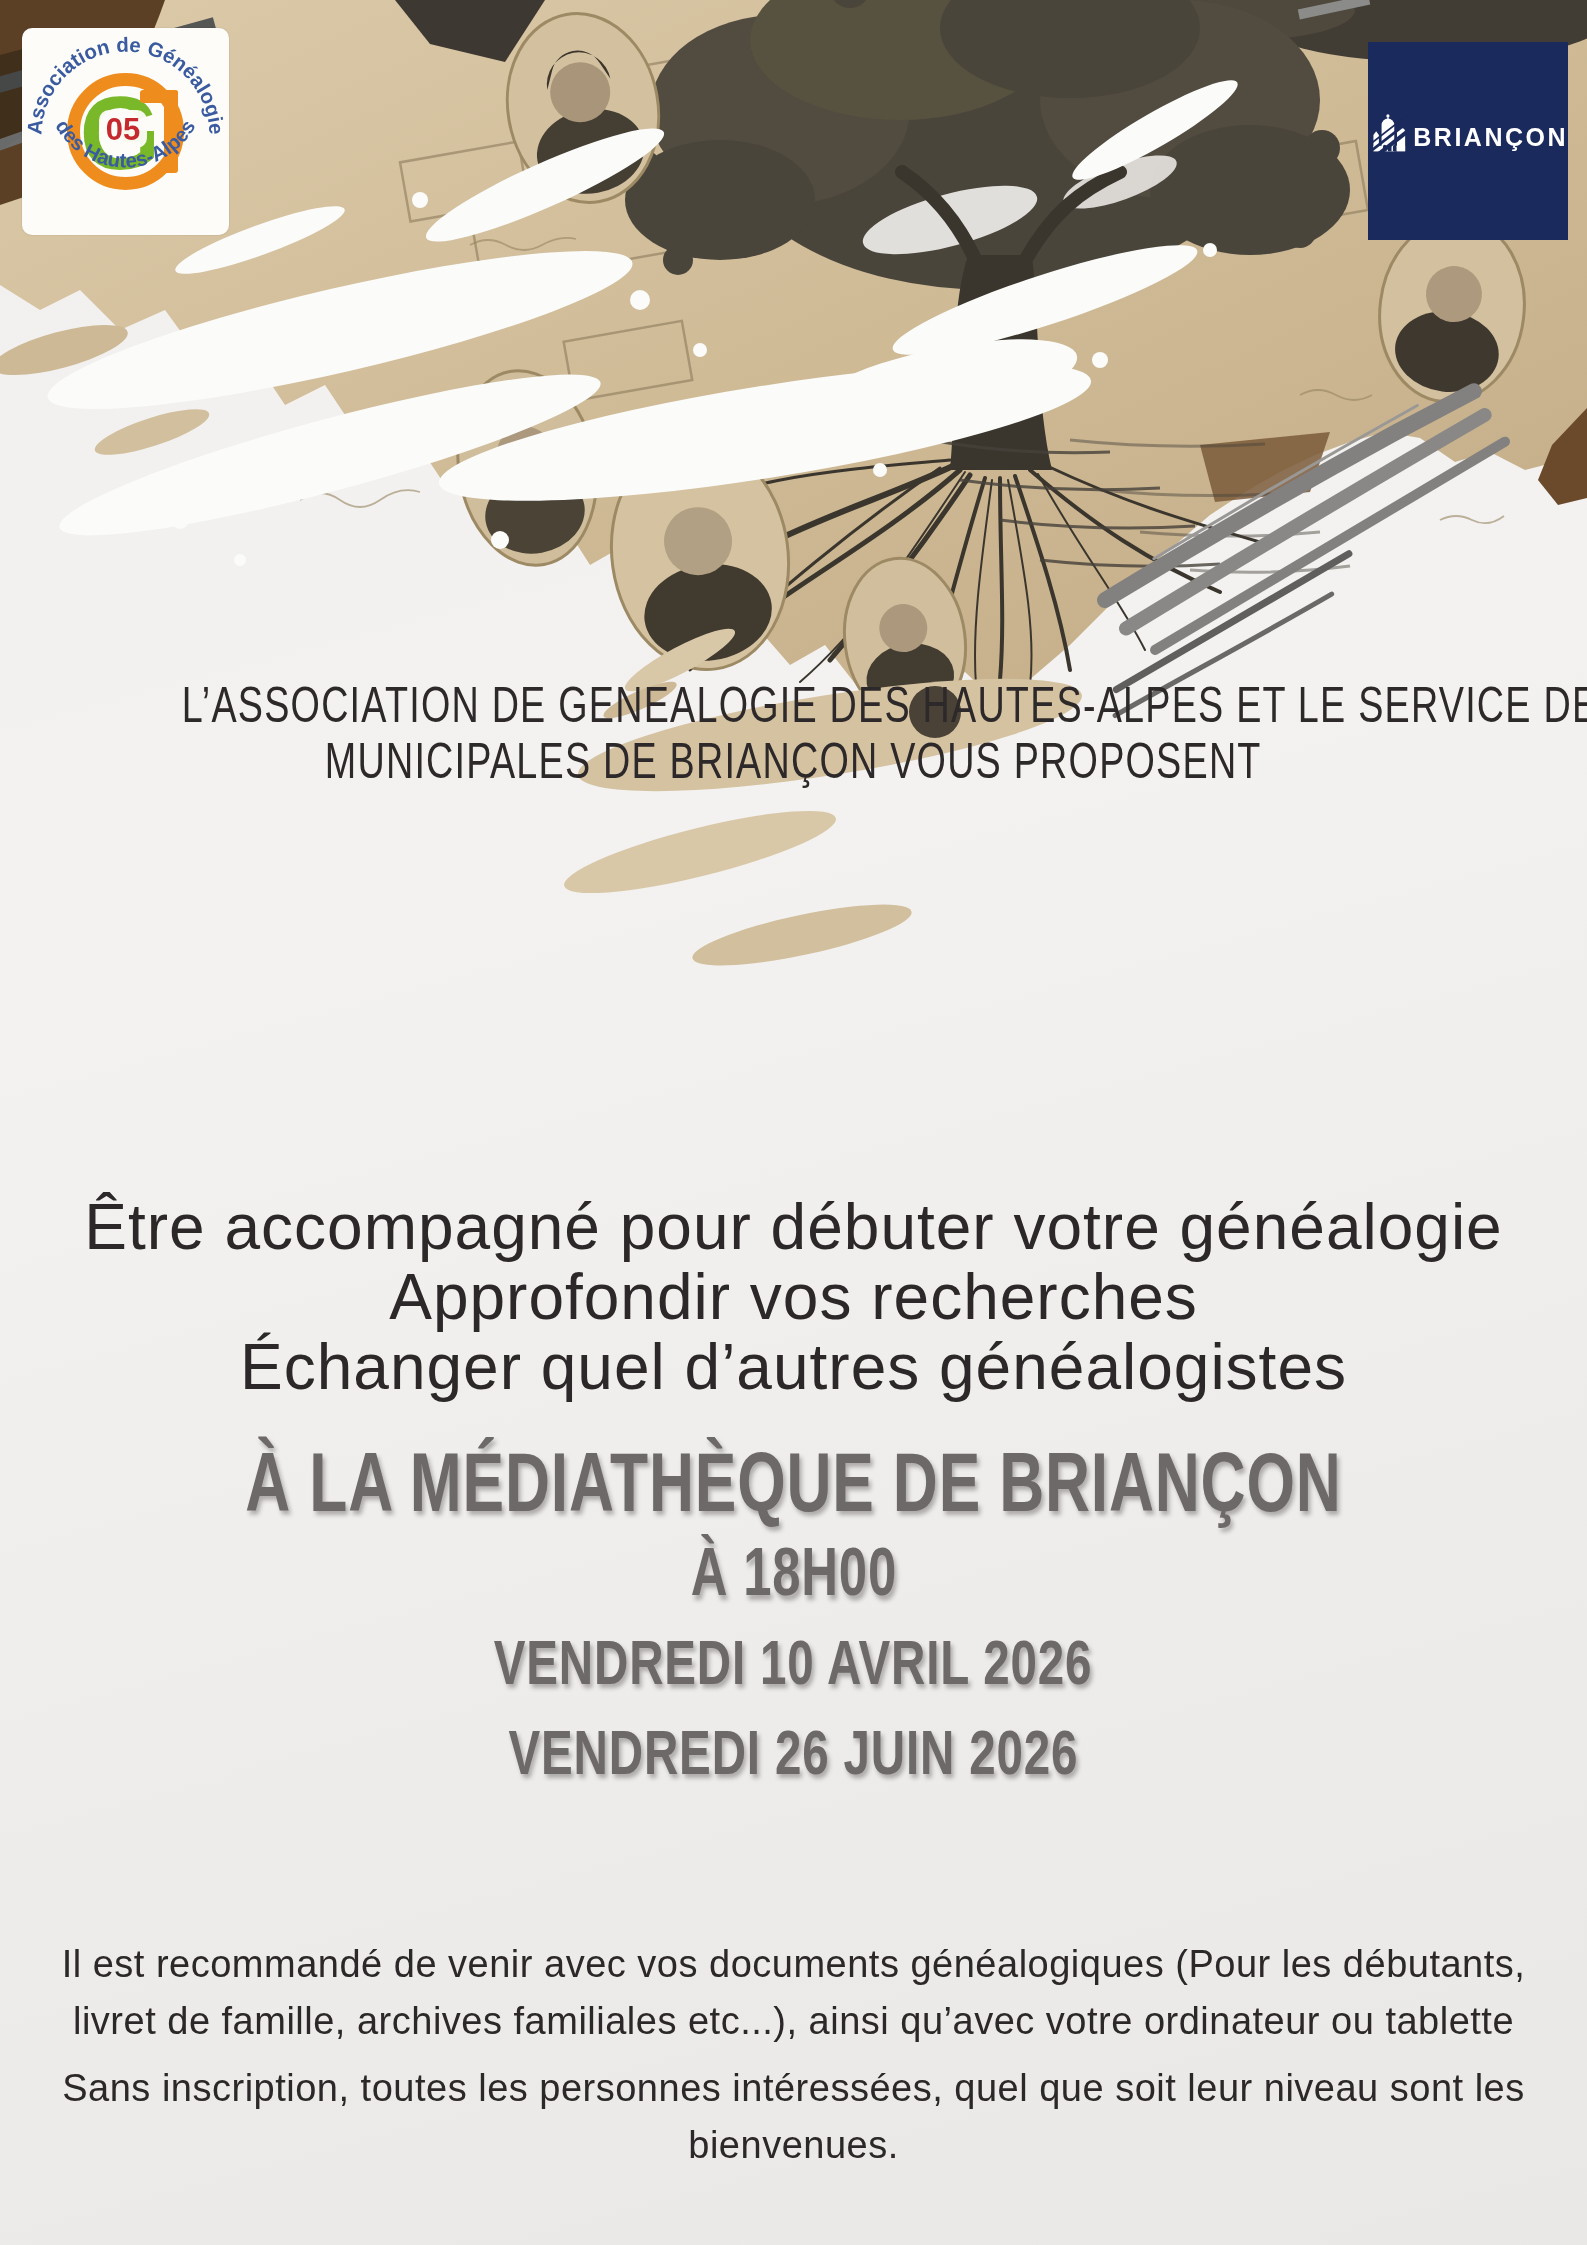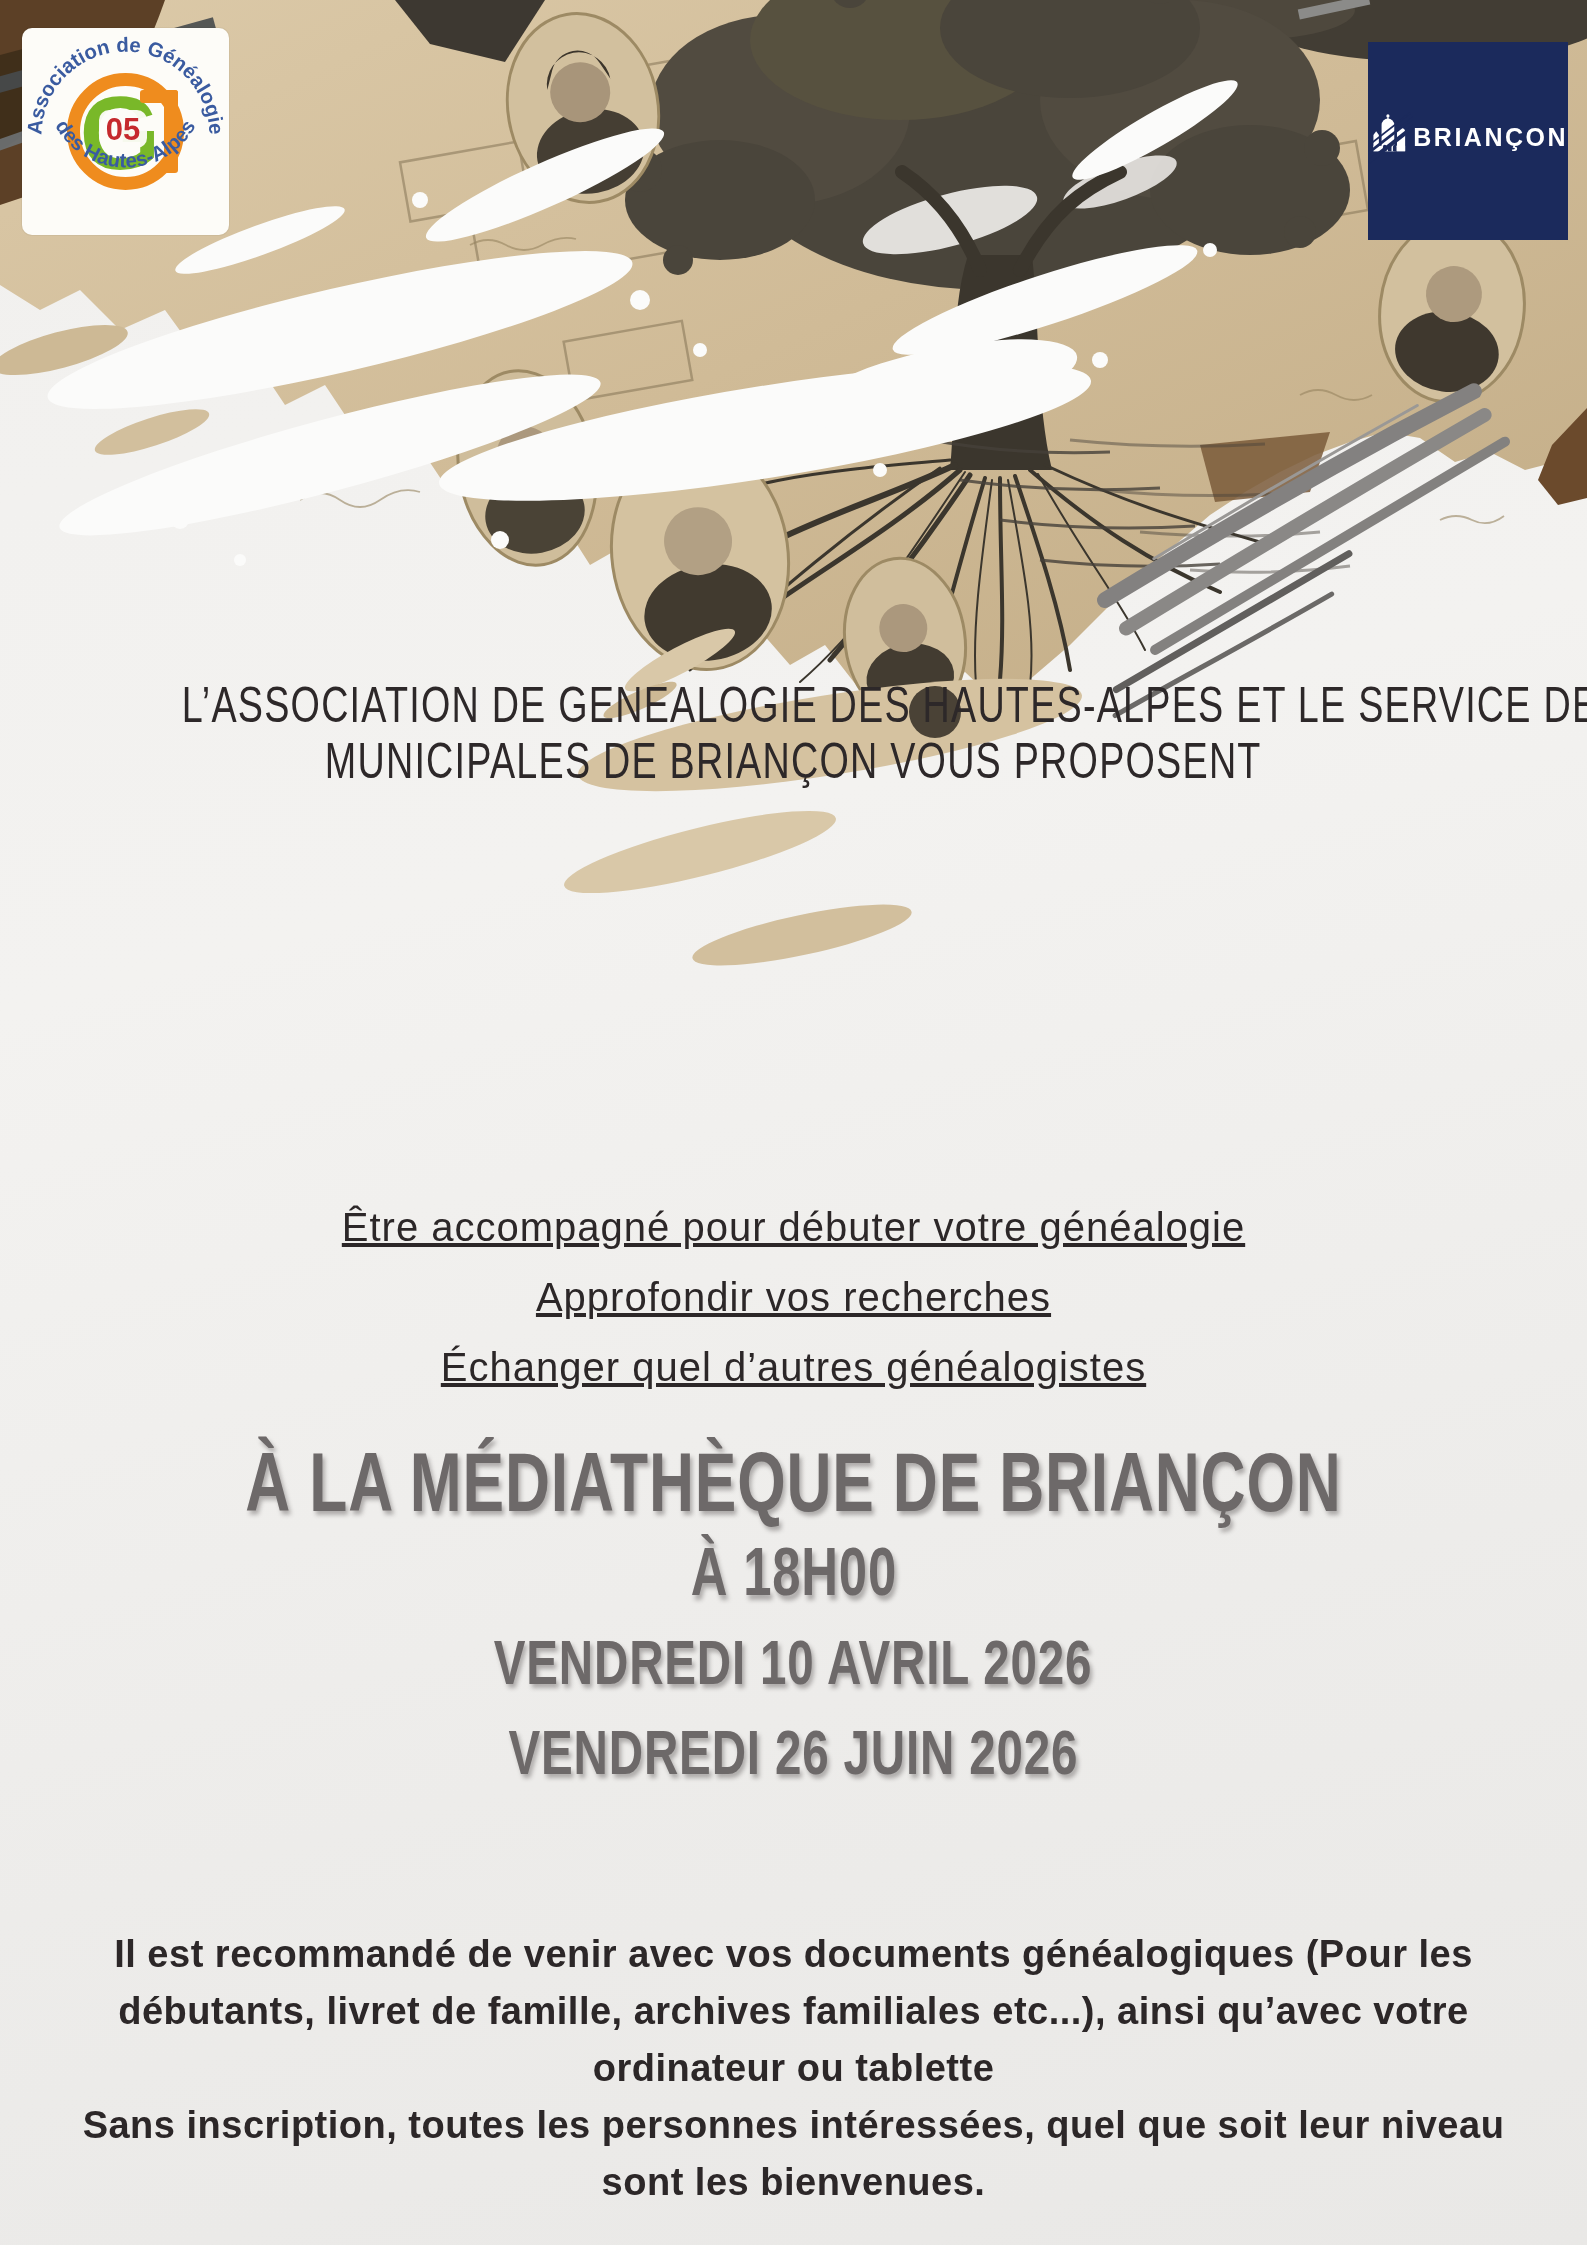--- a/index.html
+++ b/index.html
@@ -21,32 +21,32 @@
   .logo-briancon .lbl{color:#fff;font-weight:bold;font-size:25px;letter-spacing:2.5px;margin-top:6px;}
 
   
   .intro{top:676px;line-height:56px;font-size:46px;font-weight:400;color:#2d2829;letter-spacing:1.5px;}
 
   
   .title{top:800px;line-height:172px;font-family:"DejaVu Serif",serif;font-style:italic;font-weight:bold;
          font-size:128px;letter-spacing:-6px;color:#261f1e;text-shadow:5px 6px 9px rgba(70,58,50,.35);}
 
   
-  .benefits{top:1192px;line-height:70px;font-size:40px;font-weight:400;color:#2c2728;letter-spacing:1px;text-decoration:underline;}
+  .benefits{top:1192px;line-height:70px;font-size:64px;font-weight:400;color:#2c2728;letter-spacing:1px;}
 
   
   .event{top:1417px;line-height:90px;font-weight:bold;color:#6d6969;letter-spacing:1px;
          text-shadow:3px 4px 5px rgba(55,48,48,.35);margin-top:20px;}
   .ev-loc{font-size:76px;}
   .ev-time{font-size:62px;}
   .ev-date{font-size:58px;}
 
   
   .footer{top:1926px;line-height:57px;font-size:38px;font-weight:400;color:#2c2728;letter-spacing:.5px;}
-  .footer p{margin:0 auto;width:1500px;font-weight:bold;}
+  .footer p{margin:10px auto;width:1500px;}
 </style>
 </head>
 <body>
 
 <div class="poster">
 
   <svg class="abs hero" viewBox="0 0 1587 980" aria-hidden="true">
     <defs>
       <linearGradient id="sepia" x1="0" y1="0" x2="1" y2="1">
         <stop offset="0" stop-color="#dccaa9"></stop>

